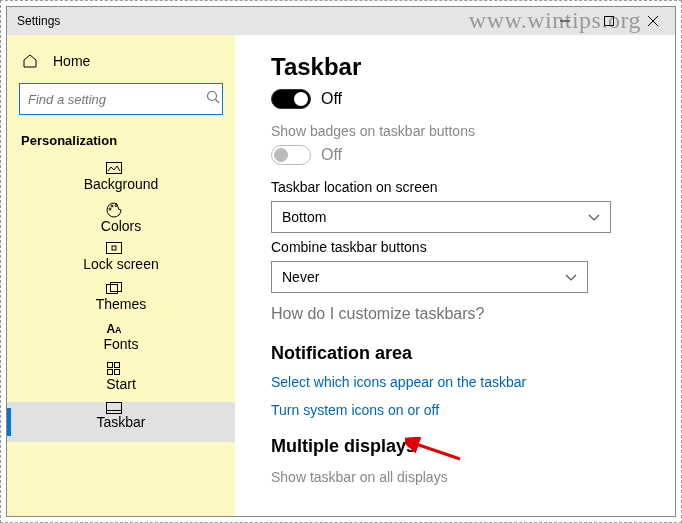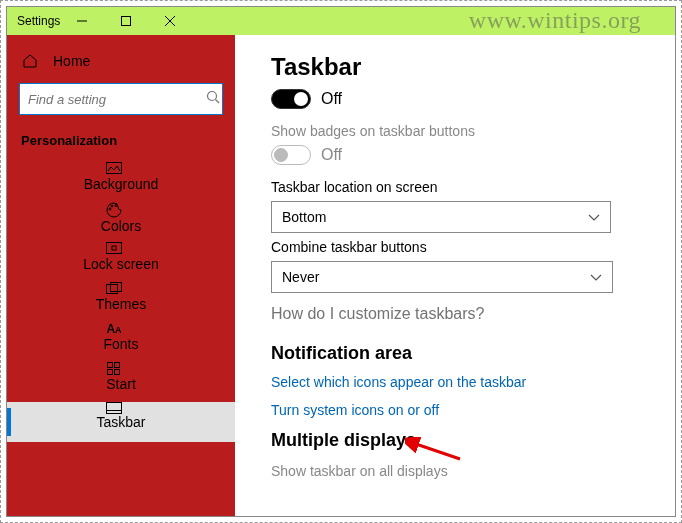--- a/index.html
+++ b/index.html
@@ -1,25 +1,25 @@
 <!DOCTYPE html>
 <html><head>
 <meta charset="utf-8">
 <style>
   * { box-sizing: border-box; margin: 0; padding: 0; font-family: "Segoe UI", Arial, sans-serif; }
   html, body { width: 682px; height: 523px; overflow: hidden; background: #fff; }
   .outer { border: 1px dashed #999; width: 682px; height: 523px; position: relative; }
   .window { position: absolute; left: 5px; top: 5px; right: 5px; bottom: 5px; border: 1px solid #888; background: #fff; display: flex; flex-direction: column; }
-  .titlebar { height: 28px; display: flex; align-items: center; justify-content: flex-start; padding: 0 0 0 10px; font-size: 12px; background: #bef264; }
+  .titlebar { height: 28px; display: flex; align-items: center; justify-content: space-between; padding: 0 0 0 10px; font-size: 12px; background: #e5e5e5; }
   .titlebar .title { color: #000; }
   .titlebar .controls { display: flex; }
   .titlebar .controls div { width: 44px; height: 28px; display: flex; align-items: center; justify-content: center; font-size: 12px; color: #000; }
   .titlebar .controls svg { display: block; }
   .body { flex: 1; display: flex; overflow: hidden; }
-  .sidebar { width: 228px; background: #b91c1c; display: flex; flex-direction: column; padding-top: 8px; }
+  .sidebar { width: 228px; background: #fef9c3; display: flex; flex-direction: column; padding-top: 8px; }
   .home-row { display: flex; align-items: center; padding: 10px 14px; font-size: 14px; color: #000; cursor: pointer; }
   .home-row .icon { width: 18px; display: flex; justify-content: center; margin-right: 14px; }
   .search-wrap { padding: 4px 12px 12px 12px; }
   .search { border: 1px solid #0078d4; height: 32px; display: flex; align-items: center; padding: 0 8px; background: #fff; }
   .search input { border: none; outline: none; flex: 1; font-size: 13px; font-style: italic; color: #666; background: transparent; }
   .search .sicon { color: #666; }
   .section-label { font-weight: 600; font-size: 13px; padding: 6px 14px 14px 14px; color: #000; }
   .nav { display: flex; flex-direction: column; }
   .nav-item { display: flex; align-items: center; height: 40px; padding: 0 14px; font-size: 14px; color: #000; cursor: pointer; position: relative; flex-direction: column; }
   .nav-item .icon { width: 18px; display: flex; justify-content: center; margin-right: 14px; color: #000; }
@@ -183,34 +183,34 @@
 
         <div class="field-label">Taskbar location on screen</div>
         <div class="dropdown">
           <span>Bottom</span>
           <span class="chev"><svg width="12" height="8" viewBox="0 0 12 8" fill="none" stroke="#555" stroke-width="1.2">
                 <path d="M1 1 L6 6 L11 1"></path>
               </svg></span>
         </div>
 
         <div class="field-label">Combine taskbar buttons</div>
-        <div class="dropdown" style="width:342px;">
+        <div class="dropdown" style="width:317px;">
           <span>Never</span>
           <span class="chev"><svg width="12" height="8" viewBox="0 0 12 8" fill="none" stroke="#555" stroke-width="1.2">
                 <path d="M1 1 L6 6 L11 1"></path>
               </svg></span>
         </div>
 
         <a class="link">How do I customize taskbars?</a>
 
         <div class="h2">Notification area</div>
         <a class="link2">Select which icons appear on the taskbar</a>
         <a class="link2">Turn system icons on or off</a>
 
-        <div class="h2" style="margin-top:12px;">Multiple displays</div>
+        <div class="h2" style="margin-top:18px;">Multiple displays</div>
         <div class="last">Show taskbar on all displays</div>
 
         <svg class="arrow" style="left:170px; top:402px;" width="60" height="30">
           <defs>
               <marker id="ah" markerWidth="8" markerHeight="8" refX="2" refY="3" orient="auto">
                 <path d="M0,0 L0,6 L7,3 Z" fill="#e20000"></path>
               </marker>
             </defs>
           <line x1="55" y1="22" x2="8" y2="6" stroke="#e20000" stroke-width="3" marker-end="url(#ah)"></line>
         </svg>

